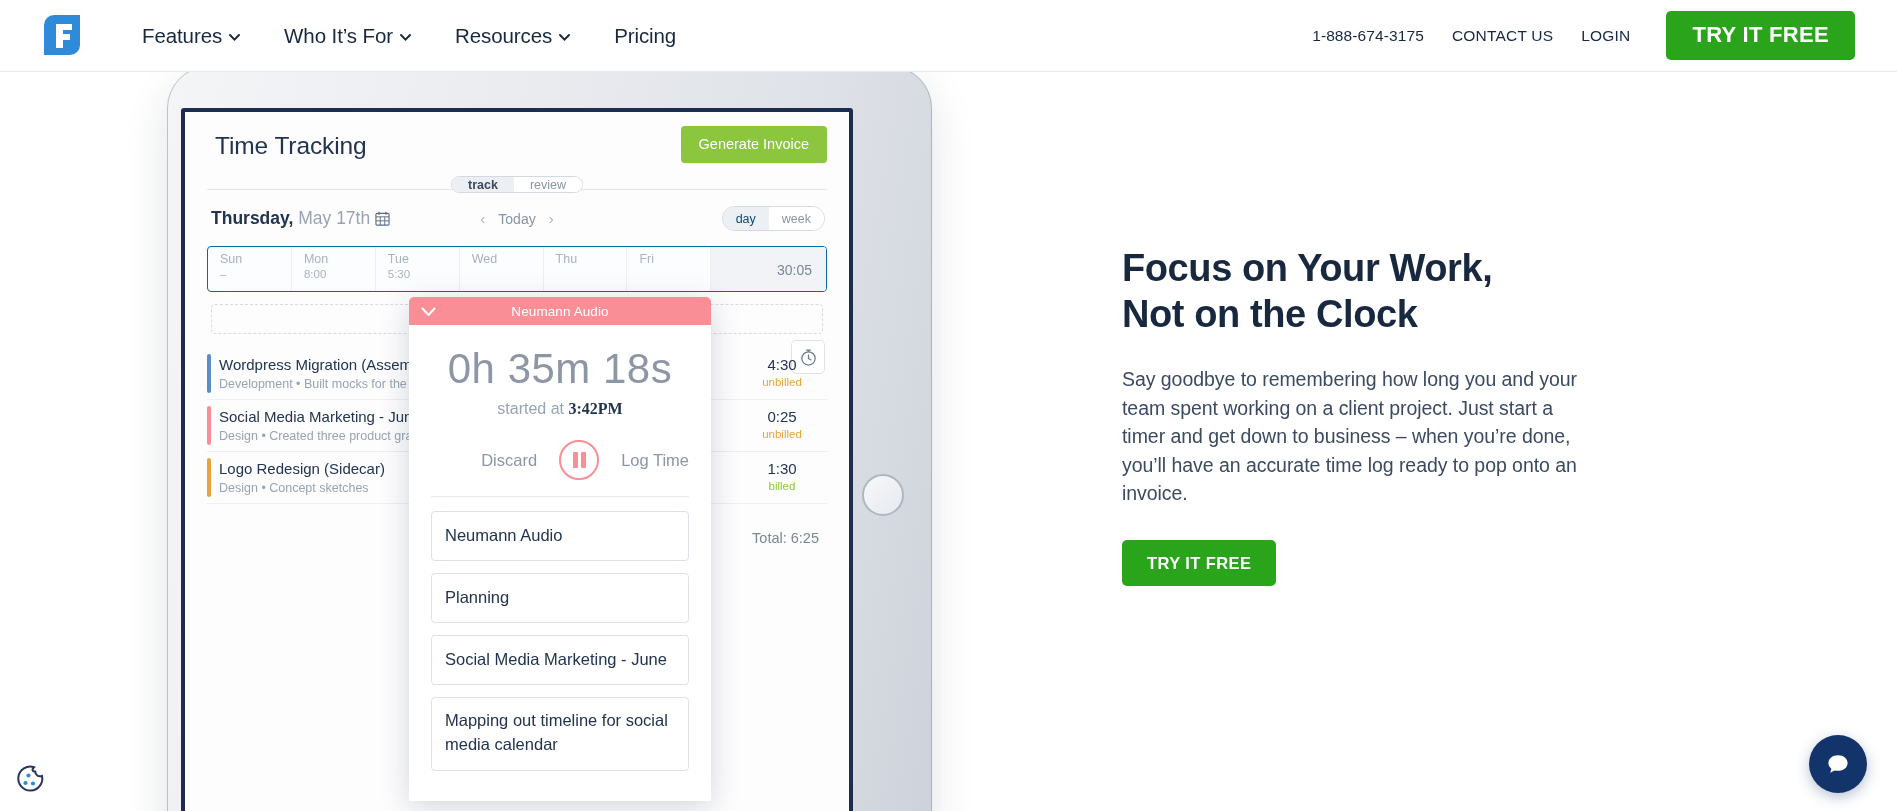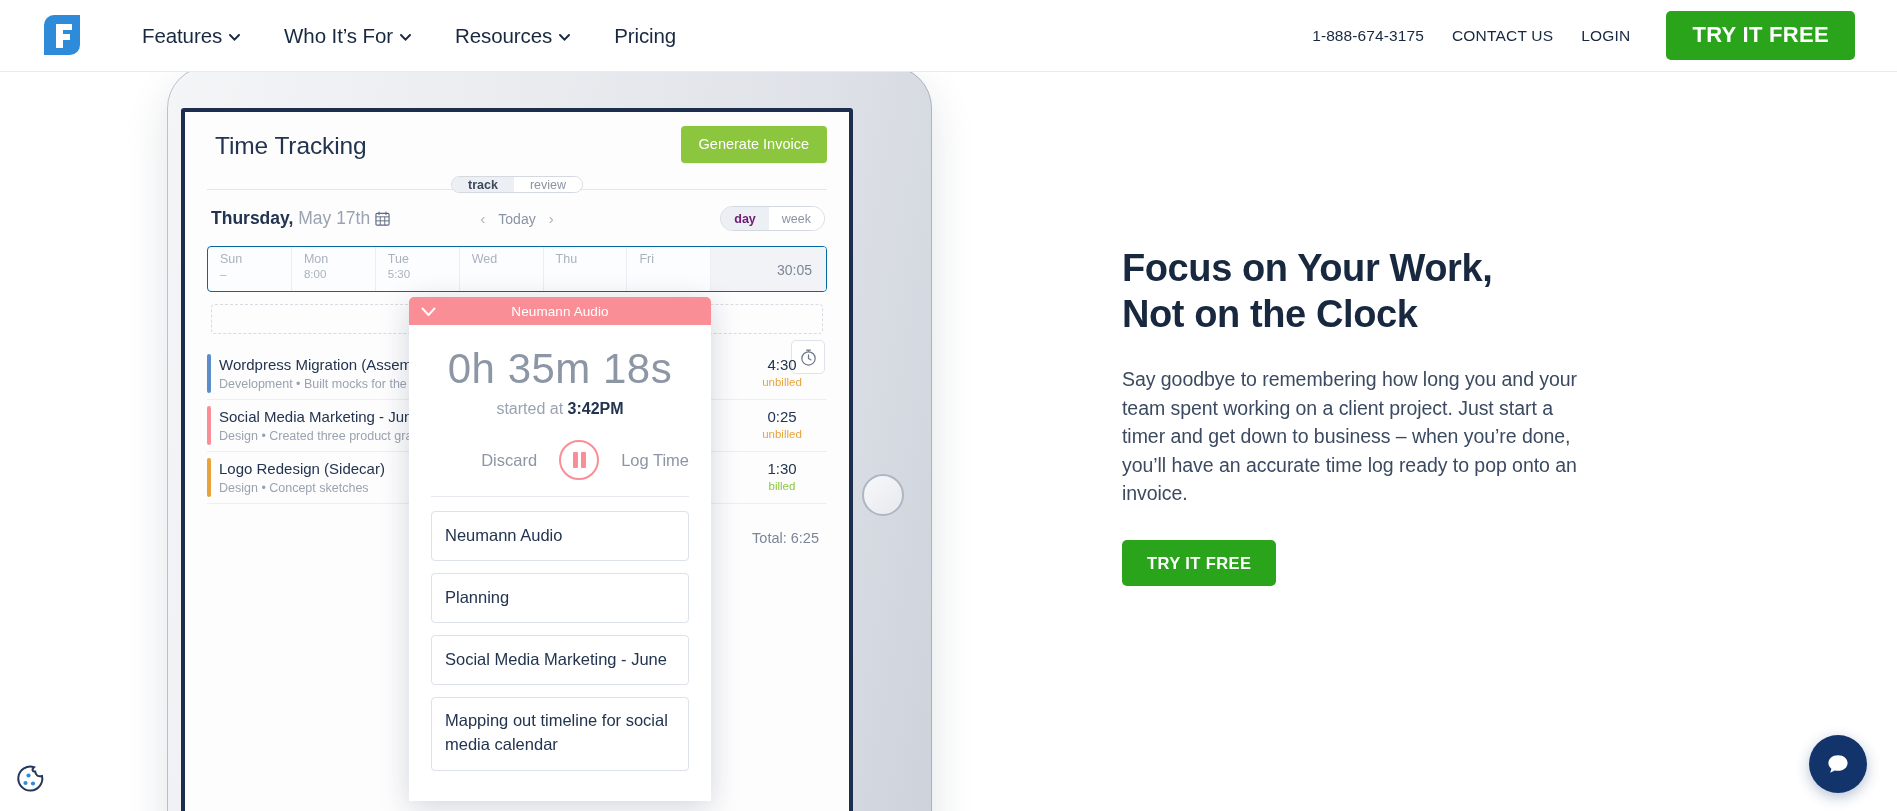--- a/index.html
+++ b/index.html
@@ -233,21 +233,21 @@
     border-radius: 13px;
     overflow: hidden;
     background: #ffffff;
     height: 25px;
   }
   .dw-toggle .seg {
     font-size: 12.5px; padding: 0 13px;
     display:flex; align-items:center;
     color:#8a94a3; cursor:pointer; background:#fff;
   }
-  .dw-toggle .seg.active { background:#eceff3; color:#701a75; font-weight:700;text-align:right; }
+  .dw-toggle .seg.active { background:#eceff3; color:#0c4a6e; font-weight:400;text-align:right; }
 
   
   .week-strip {
     position: absolute;
     left: 22px; right: 22px;
     top: 134px;
     height: 46px;
     border: 1px solid #0369a1;
     border-radius: 4px;
     background: #fcfdfe;
@@ -368,21 +368,21 @@
     color: #8c96a5;
     letter-spacing: 0.5px;
     line-height: 1.05;
   }
   .tm-started {
     text-align: center;
     font-size: 16px;
     color: #9aa3b1;
     margin-top: 9px;
   }
-  .tm-started b { color: #22344f; font-weight: 700; }
+  .tm-started b { color: #22344f; font-weight: 700; font-family: Liberation Serif, serif; }
   .tm-controls {
     display: flex;
     align-items: center;
     justify-content: flex-end;
     gap: 22px;
     margin-top: 22px;
     padding-bottom: 16px;
     border-bottom: 1px solid #e6e9ee;
   }
   .tm-controls .lnk {

